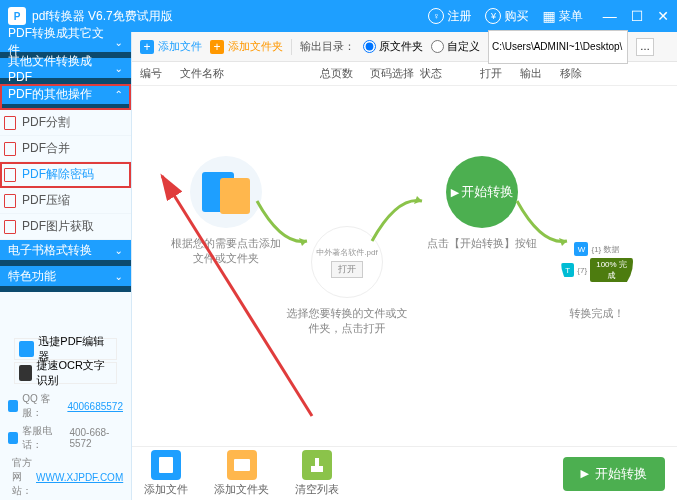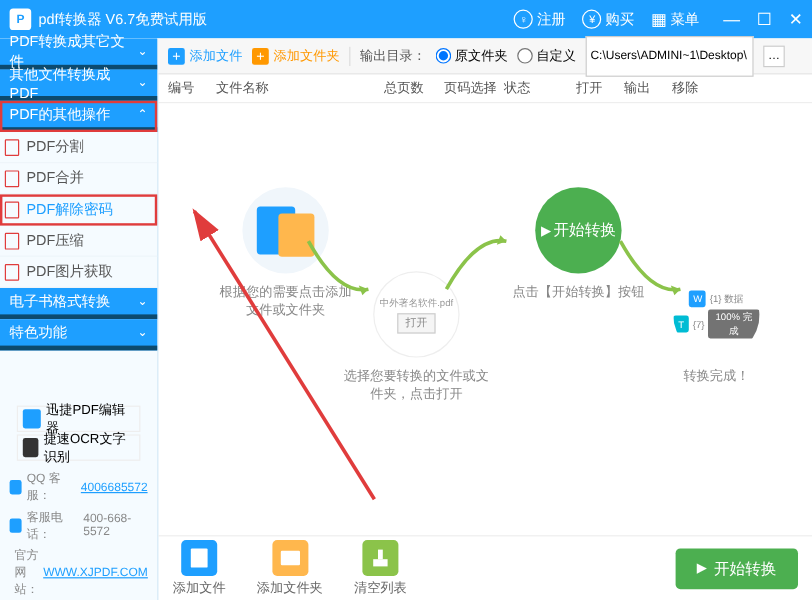--- a/index.html
+++ b/index.html
@@ -9,21 +9,21 @@
 .titlebar .logo { width: 18px; height: 18px; background: #fff; border-radius: 3px; margin-right: 6px; display: flex; align-items: center; justify-content: center; color: #1e9fff; font-size: 10px; font-weight: bold; }
 .titlebar .title { flex: 1; }
 .titlebar .actions { display: flex; gap: 14px; align-items: center; }
 .titlebar .action { display: flex; align-items: center; gap: 3px; cursor: pointer; }
 .titlebar .action .ico { width: 16px; height: 16px; border: 1px solid #fff; border-radius: 50%; display: flex; align-items: center; justify-content: center; font-size: 9px; }
 .titlebar .win-controls { display: flex; gap: 14px; margin-left: 20px; font-size: 14px; }
 
 .layout { display: flex; height: 468px; }
 
 .sidebar { width: 132px; background: #f5fbff; border-right: 1px solid #d6e9f7; display: flex; flex-direction: column; font-size: 12px; }
-.side-section { height: 26px; background: #1e9fff; color: #fff; display: flex; align-items: center; padding: 0 8px; cursor: pointer; border-bottom: 4px solid #0c4a6e; justify-content: flex-end; }
+.side-section { height: 26px; background: #1e9fff; color: #fff; display: flex; align-items: center; padding: 0 8px; cursor: pointer; border-bottom: 6px solid #0c4a6e; justify-content: flex-end; }
 .side-section .arrow { margin-left: auto; font-size: 10px; }
 .side-section.hl { outline: 2px solid #e03c3c; outline-offset: -2px; }
 .side-item { height: 26px; display: flex; align-items: center; padding-left: 4px; gap: 6px; color: #555; cursor: pointer; border-bottom: 1px solid #eef5fa; }
 .side-item .fico { width: 12px; height: 14px; border: 1px solid #e03c3c; border-radius: 1px; position: relative; }
 .side-item.hl { outline: 2px solid #e03c3c; outline-offset: -2px; color: #1e9fff; }
 .side-filler { flex: 1; }
 .side-ads { padding: 4px 14px; }
 .side-ad { height: 22px; display: flex; align-items: center; gap: 4px; font-size: 11px; margin-bottom: 2px; border: 1px solid #eee; padding: 0 4px; }
 .side-ad .adico { width: 16px; height: 16px; background: #1e9fff; border-radius: 2px; }
 .side-ad.ocr .adico { background: #333; }
@@ -42,37 +42,37 @@
 .toolbar .radio { display: flex; align-items: center; gap: 3px; }
 .toolbar .radio input { margin: 0; }
 .toolbar .path { width: 140px; height: 18px; border: 1px solid #ccc; font-size: 10px; padding: 16px 3px; }
 .toolbar .dots { width: 18px; height: 18px; border: 1px solid #ccc; background: #fff; font-size: 10px; }
 
 .headers { height: 24px; display: flex; align-items: center; padding: 0 8px; font-size: 11px; color: #555; border-bottom: 1px solid #eee; }
 .headers span:nth-child(1){ width:40px; } .headers span:nth-child(2){ width:140px; } .headers span:nth-child(3){ width:50px; } .headers span:nth-child(4){ width:50px; } .headers span:nth-child(5){ width:60px; } .headers span:nth-child(6){ width:40px; } .headers span:nth-child(7){ width:40px; } .headers span:nth-child(8){ width:40px; }
 
 .content { flex: 1; position: relative; }
 .step { position: absolute; text-align: center; font-size: 11px; color: #888; }
-.step1 { left: 46px; top: 70px; width: 120px; }
+.step1 { left: 34px; top: 70px; width: 120px; }
 .step2 { left: 150px; top: 140px; width: 130px; }
 .step3 { left: 290px; top: 70px; width: 120px; }
 .step4 { left: 400px; top: 140px; width: 130px; }
 .circle { width: 72px; height: 72px; border-radius: 50%; background: #f0f6fb; margin: 0 auto 8px; display: flex; align-items: center; justify-content: center; position: relative; overflow: hidden; }
 .step1 .circle::before { content:""; width:32px; height:40px; background:#1e9fff; border-radius:3px; position:absolute; left:12px; }
 .step1 .circle::after { content:""; width:30px; height:36px; background:#ffb74d; border-radius:3px; position:absolute; right:12px; bottom:14px; }
 .step2 .circle { background: #fff; border: 1px solid #eee; font-size: 9px; flex-direction: column; }
 .step2 .circle .mini { font-size: 8px; color: #999; }
 .step2 .circle .openbtn { border:1px solid #ccc; padding:1px 6px; margin-top:3px; background:#f5f5f5; }
 .step3 .circle { background: #4caf50; color: #fff; font-size: 13px; }
 .step3 .circle::before { content:"▶"; margin-right: 2px; font-size: 11px; }
 .step4 .circle { background: #fff; flex-direction: column; font-size: 8px; }
 .step4 .row { display:flex; align-items:center; gap:3px; margin:1px 0; }
 .step4 .w { width:14px; height:14px; background:#1e9fff; color:#fff; display:flex; align-items:center; justify-content:center; font-size:8px; border-radius:2px; }
 .step4 .t { background:#00bcd4; }
-.step4 .done { background:#737373; color:#fff; padding:1px 3px; border-radius:2px; }
+.step4 .done { background:#4d7c0f; color:#fff; padding:1px 3px; border-radius:2px; }
 
 .curve { position: absolute; pointer-events: none; }
 .curve svg { overflow: visible; }
 .c1 { left: 120px; top: 110px; } .c2 { left: 235px; top: 100px; } .c3 { left: 380px; top: 110px; }
 
 .arrow-red { position: absolute; left: 20px; top: 80px; width: 200px; height: 260px; pointer-events: none; }
 
 .footer { height: 54px; border-top: 1px solid #eee; display: flex; align-items: center; padding: 0 12px; gap: 26px; font-size: 11px; color: #666; }
 .footer .fbtn { display: flex; flex-direction: column; align-items: center; gap: 2px; cursor: pointer; }
 .footer .fico { width: 30px; height: 30px; border-radius: 4px; display: flex; align-items: center; justify-content: center; }

